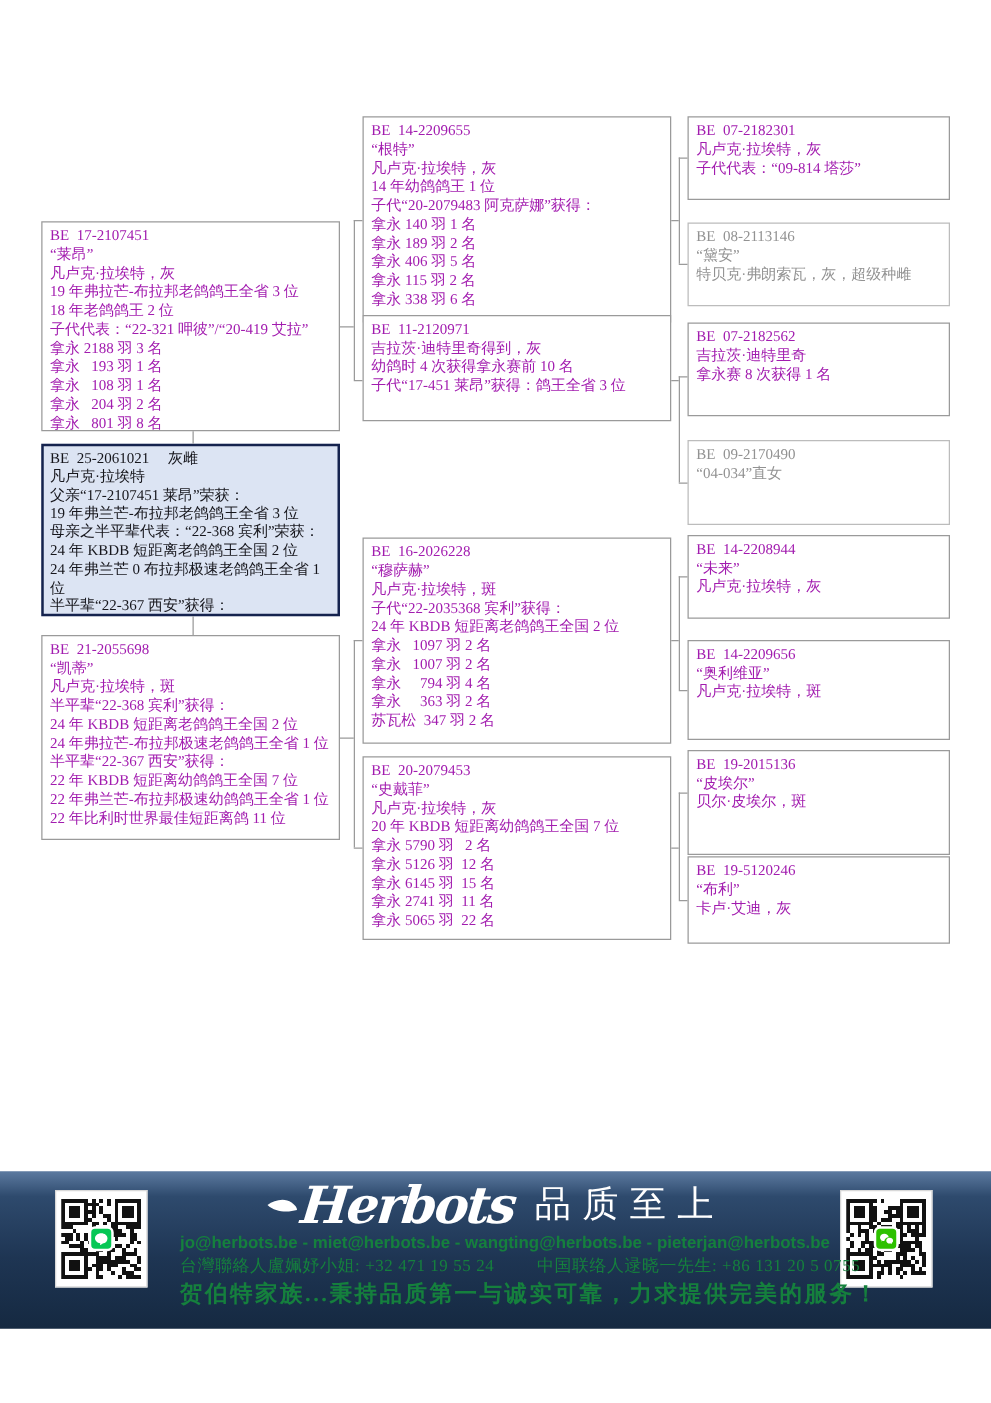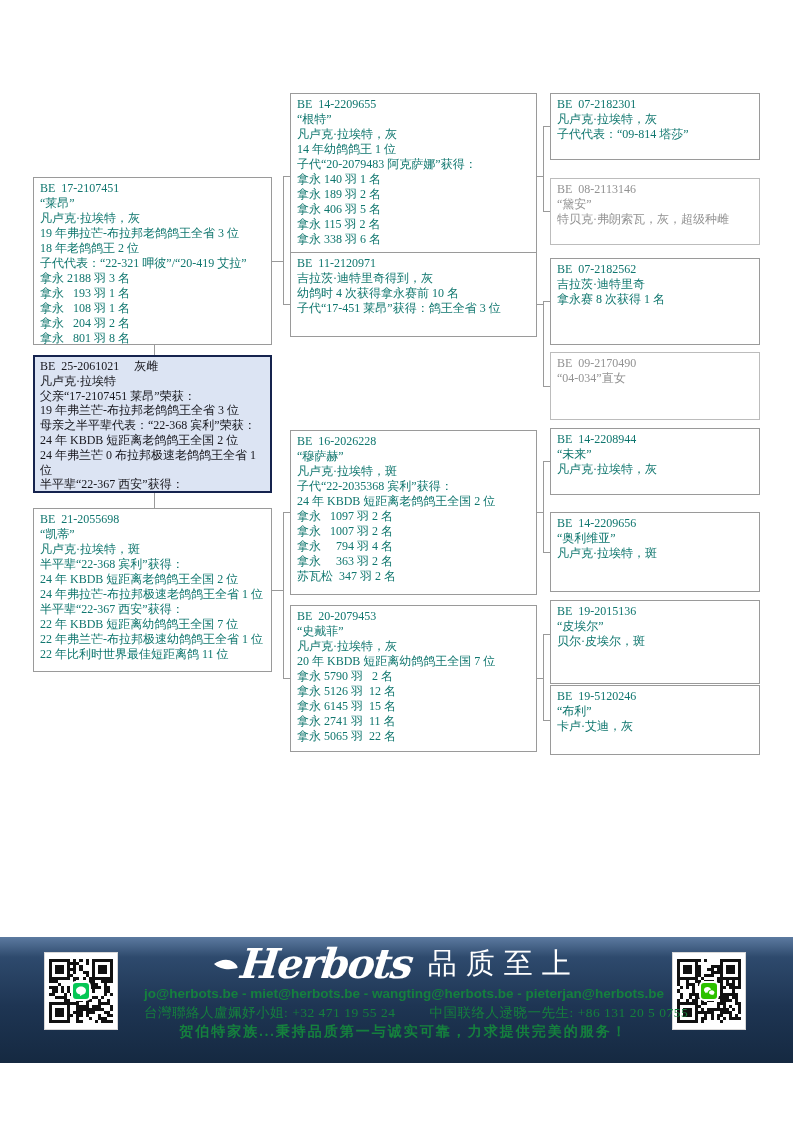--- a/index.html
+++ b/index.html
@@ -2,21 +2,21 @@
 <html><head>
 <meta charset="utf-8">
 <style>
   * { margin:0; padding:0; box-sizing:border-box; }
   body { background:#ffffff; font-family:"Liberation Serif","DejaVu Serif",serif; }
   #page { position:relative; width:793px; height:1122px; background:#ffffff; overflow:hidden; margin:0 auto; }
 
   
   .box {
     position:absolute; border:1px solid #9a9a9a; background:#ffffff;
-    padding:3px 6px 2px 6px; color:#0f766e; font-size:12px; line-height:15px;
+    padding:3px 6px 2px 6px; color:#a21caf; font-size:12px; line-height:15px;
     white-space:pre-wrap; overflow:hidden;
   }
   .box .bl { white-space:pre-wrap; }
   .box.hl {
     background:#dce4f3; border:2px solid #15234e; color:#16161c;
     line-height:14.8px; padding:2px 5px;
   }
   .box.dim { border-color:#bcbcbc; color:#929292; }
 
   
@@ -50,39 +50,39 @@
     font-size:41px; letter-spacing:-2px; transform:skewX(-6deg); display:flex; align-items:center;
   }
   #logoscript svg { margin-right:2px; }
   #tagline { font-size:29px; letter-spacing:9px; font-weight:normal; white-space:nowrap; }
   #weburl { font-family:"Liberation Sans","DejaVu Sans",sans-serif; font-weight:bold; font-size:24px; letter-spacing:0px; white-space:nowrap; }
 
   .bandline { position:absolute; left:144px; right:130px; text-align:center; color:#15803d; white-space:nowrap; }
   #emails  { top:986px;  font-family:"Liberation Sans","DejaVu Sans",sans-serif; font-weight:bold; font-size:13.5px; }
   #contacts{ top:1004px; font-size:13.5px; letter-spacing:0.5px; }
   #contacts .gap { display:inline-block; width:34px; }
-  #slogan  { top:1023px; font-size:14px; font-weight:bold; letter-spacing:2px; }
+  #slogan  { top:1023px; font-size:18px; font-weight:bold; letter-spacing:2px; }
 </style>
 </head>
 <body>
 
 <div id="page">
 
   <div class="box" style="left:33px;top:177px;width:239px;height:168px"><div class="bl">BE  17-2107451</div><div class="bl">“莱昂”</div><div class="bl">凡卢克·拉埃特，灰</div><div class="bl">19 年弗拉芒-布拉邦老鸽鸽王全省 3 位</div><div class="bl">18 年老鸽鸽王 2 位</div><div class="bl">子代代表：“22-321 呷彼”/“20-419 艾拉”</div><div class="bl">拿永 2188 羽 3 名</div><div class="bl">拿永   193 羽 1 名</div><div class="bl">拿永   108 羽 1 名</div><div class="bl">拿永   204 羽 2 名</div><div class="bl">拿永   801 羽 8 名</div></div>
   <div class="box hl" style="left:33px;top:355px;width:239px;height:138px"><div class="bl">BE  25-2061021     灰雌</div><div class="bl">凡卢克·拉埃特</div><div class="bl">父亲“17-2107451 莱昂”荣获：</div><div class="bl">19 年弗兰芒-布拉邦老鸽鸽王全省 3 位</div><div class="bl">母亲之半平辈代表：“22-368 宾利”荣获：</div><div class="bl">24 年 KBDB 短距离老鸽鸽王全国 2 位</div><div class="bl">24 年弗兰芒 0 布拉邦极速老鸽鸽王全省 1 位</div><div class="bl">半平辈“22-367 西安”获得：</div><div class="bl">22 年 KBDB 短距离幼鸽鸽王全国 7 位</div></div>
   <div class="box" style="left:33px;top:508px;width:239px;height:164px"><div class="bl">BE  21-2055698</div><div class="bl">“凯蒂”</div><div class="bl">凡卢克·拉埃特，斑</div><div class="bl">半平辈“22-368 宾利”获得：</div><div class="bl">24 年 KBDB 短距离老鸽鸽王全国 2 位</div><div class="bl">24 年弗拉芒-布拉邦极速老鸽鸽王全省 1 位</div><div class="bl">半平辈“22-367 西安”获得：</div><div class="bl">22 年 KBDB 短距离幼鸽鸽王全国 7 位</div><div class="bl">22 年弗兰芒-布拉邦极速幼鸽鸽王全省 1 位</div><div class="bl">22 年比利时世界最佳短距离鸽 11 位</div></div>
 
   <div class="box" style="left:290px;top:93px;width:247px;height:165px"><div class="bl">BE  14-2209655</div><div class="bl">“根特”</div><div class="bl">凡卢克·拉埃特，灰</div><div class="bl">14 年幼鸽鸽王 1 位</div><div class="bl">子代“20-2079483 阿克萨娜”获得：</div><div class="bl">拿永 140 羽 1 名</div><div class="bl">拿永 189 羽 2 名</div><div class="bl">拿永 406 羽 5 名</div><div class="bl">拿永 115 羽 2 名</div><div class="bl">拿永 338 羽 6 名</div></div>
   <div class="box" style="left:290px;top:252px;width:247px;height:85px"><div class="bl">BE  11-2120971</div><div class="bl">吉拉茨·迪特里奇得到，灰</div><div class="bl">幼鸽时 4 次获得拿永赛前 10 名</div><div class="bl">子代“17-451 莱昂”获得：鸽王全省 3 位</div></div>
   <div class="box" style="left:290px;top:430px;width:247px;height:165px"><div class="bl">BE  16-2026228</div><div class="bl">“穆萨赫”</div><div class="bl">凡卢克·拉埃特，斑</div><div class="bl">子代“22-2035368 宾利”获得：</div><div class="bl">24 年 KBDB 短距离老鸽鸽王全国 2 位</div><div class="bl">拿永   1097 羽 2 名</div><div class="bl">拿永   1007 羽 2 名</div><div class="bl">拿永     794 羽 4 名</div><div class="bl">拿永     363 羽 2 名</div><div class="bl">苏瓦松  347 羽 2 名</div></div>
   <div class="box" style="left:290px;top:605px;width:247px;height:147px"><div class="bl">BE  20-2079453</div><div class="bl">“史戴菲”</div><div class="bl">凡卢克·拉埃特，灰</div><div class="bl">20 年 KBDB 短距离幼鸽鸽王全国 7 位</div><div class="bl">拿永 5790 羽   2 名</div><div class="bl">拿永 5126 羽  12 名</div><div class="bl">拿永 6145 羽  15 名</div><div class="bl">拿永 2741 羽  11 名</div><div class="bl">拿永 5065 羽  22 名</div></div>
 
   <div class="box" style="left:550px;top:93px;width:210px;height:67px"><div class="bl">BE  07-2182301</div><div class="bl">凡卢克·拉埃特，灰</div><div class="bl">子代代表：“09-814 塔莎”</div></div>
   <div class="box dim" style="left:550px;top:178px;width:210px;height:67px"><div class="bl">BE  08-2113146</div><div class="bl">“黛安”</div><div class="bl">特贝克·弗朗索瓦，灰，超级种雌</div></div>
-  <div class="box" style="left:550px;top:258px;width:210px;height:87px"><div class="bl">BE  07-2182562</div><div class="bl">吉拉茨·迪特里奇</div><div class="bl">拿永赛 8 次获得 1 名</div></div>
+  <div class="box" style="left:550px;top:258px;width:210px;height:75px"><div class="bl">BE  07-2182562</div><div class="bl">吉拉茨·迪特里奇</div><div class="bl">拿永赛 8 次获得 1 名</div></div>
   <div class="box dim" style="left:550px;top:352px;width:210px;height:68px"><div class="bl">BE  09-2170490</div><div class="bl">“04-034”直女</div></div>
   <div class="box" style="left:550px;top:428px;width:210px;height:67px"><div class="bl">BE  14-2208944</div><div class="bl">“未来”</div><div class="bl">凡卢克·拉埃特，灰</div></div>
   <div class="box" style="left:550px;top:512px;width:210px;height:80px"><div class="bl">BE  14-2209656</div><div class="bl">“奥利维亚”</div><div class="bl">凡卢克·拉埃特，斑</div></div>
   <div class="box" style="left:550px;top:600px;width:210px;height:84px"><div class="bl">BE  19-2015136</div><div class="bl">“皮埃尔”</div><div class="bl">贝尔·皮埃尔，斑</div></div>
   <div class="box" style="left:550px;top:685px;width:210px;height:70px"><div class="bl">BE  19-5120246</div><div class="bl">“布利”</div><div class="bl">卡卢·艾迪，灰</div></div>
 
   <div>
     <div class="ln v" style="left:154px;top:345px;height:10px"></div>
     <div class="ln v" style="left:154px;top:493px;height:15px"></div>
 

